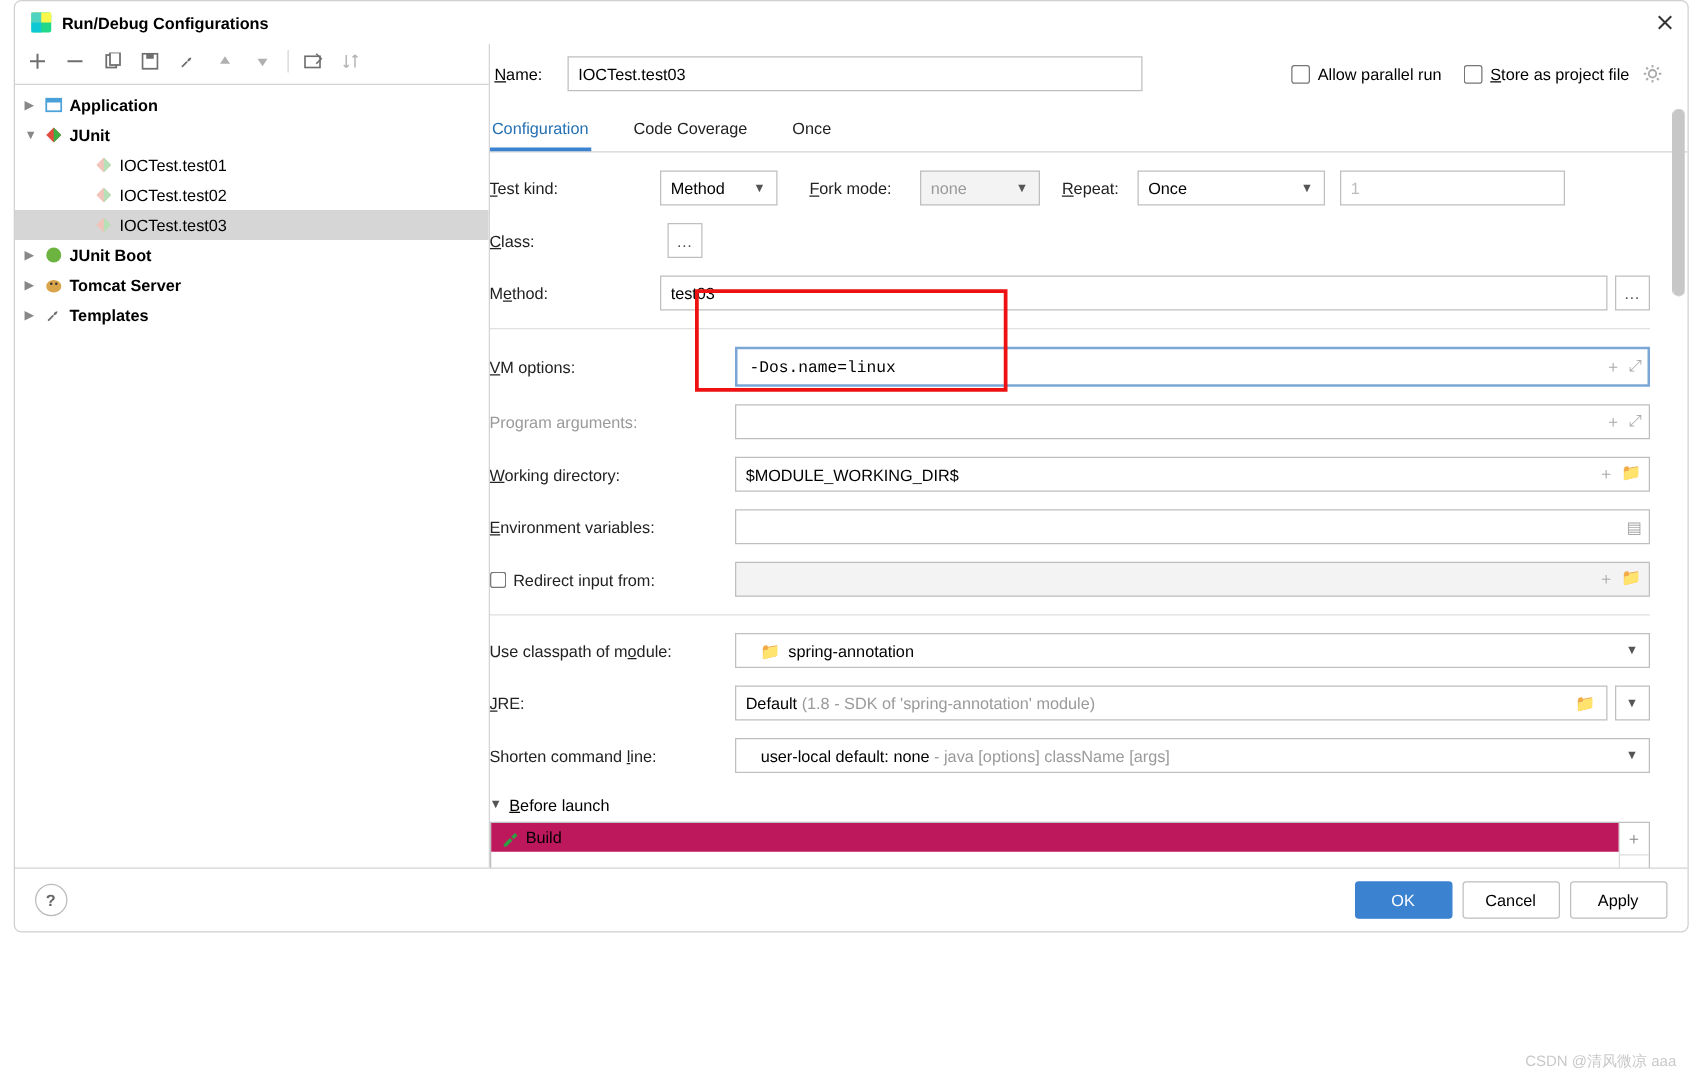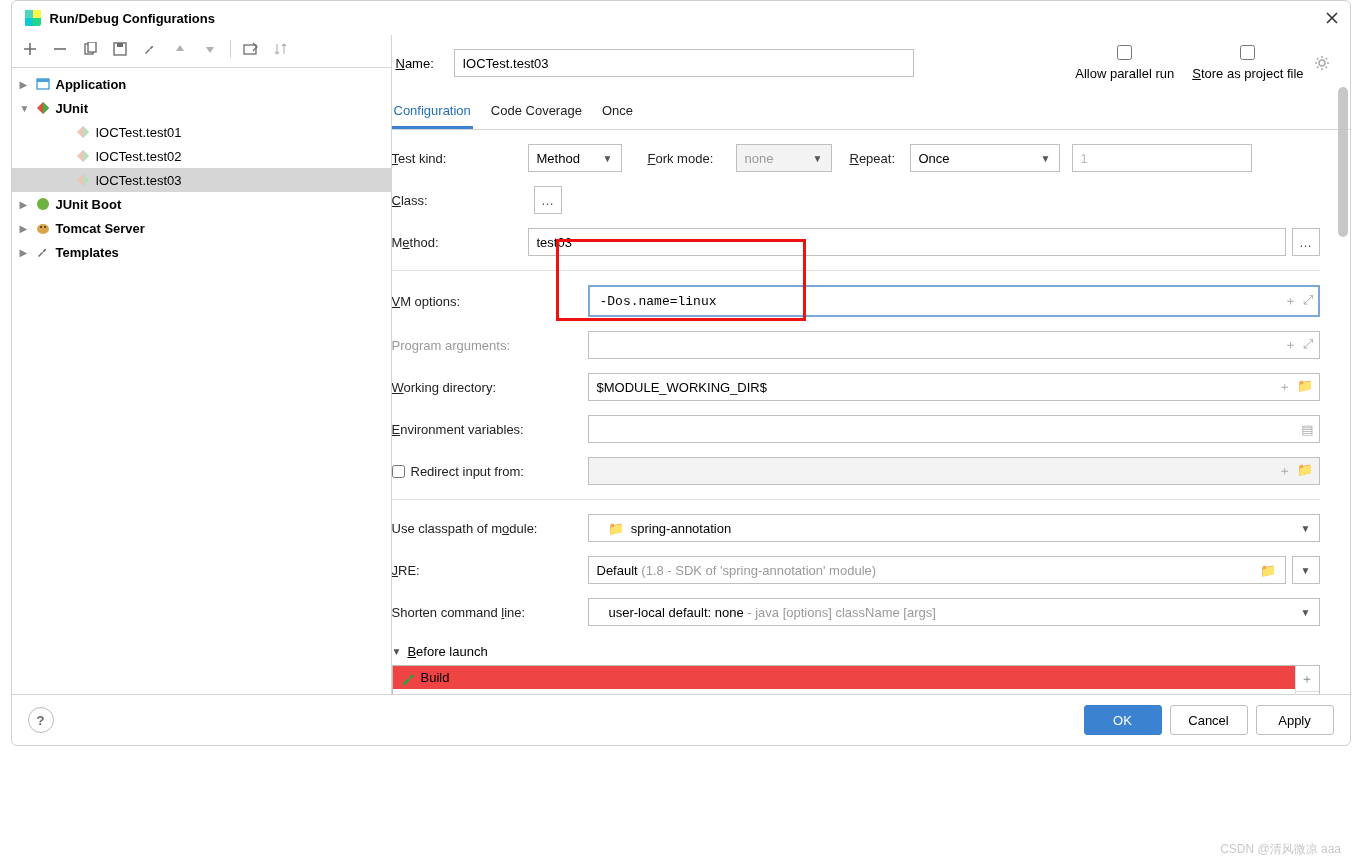--- a/index.html
+++ b/index.html
@@ -22,24 +22,24 @@
 .tree-row .arrow { width: 14px; color: #888; font-size: 10px; }
 .tree-row .node-icon { width: 18px; display: flex; justify-content: center; margin-right: 4px; }
 .tree-row .label { white-space: nowrap; }
 .bold { font-weight: 700; }
 
 .main { flex: 1; display: flex; flex-direction: column; position: relative; }
 .header-row { display: flex; align-items: center; padding: 10px 20px 10px 0; }
 .header-row .lbl { width: 58px; text-align: left; margin-left: 4px; }
 .header-row input[type=text] { width: 460px; height: 28px; padding: 0 8px; border: 1px solid #bfbfbf; }
 .header-row .spacer { flex: 1; }
-.chk { display: flex; align-items: center; gap: 6px; margin-left: 18px; flex-direction: column; }
+.chk { display: flex; align-items: center; gap: 6px; margin-left: 18px; }
 .chk input { width: 15px; height: 15px; }
 .gear { margin-left: 10px; color: #888; }
-.tabs { display: flex; gap: 16px; padding: 6px 0 0 0; border-bottom: 1px solid #d4d4d4; }
+.tabs { display: flex; gap: 32px; padding: 6px 0 0 0; border-bottom: 1px solid #d4d4d4; }
 .tab { padding: 6px 2px 8px; cursor: pointer; color: #222; }
 .tab.active { color: #2470b3; border-bottom: 3px solid #3b82d0; font-weight: 400; }
 .form-area { flex: 1; overflow: auto; padding: 14px 30px 20px 0; position: relative; }
 .scroll-rail { position: absolute; right: 2px; top: 52px; bottom: 10px; width: 10px; }
 .scroll-thumb { position: absolute; top: 0; width: 10px; height: 150px; background: #c7c7c7; border-radius: 5px; }
 .row { display: flex; align-items: center; margin-bottom: 14px; }
 .row .lbl { width: 190px; color: #222; }
 .row .lbl.dim { color: #9a9a9a; }
 .und { text-decoration: underline; }
 .input, select { height: 28px; border: 1px solid #bfbfbf; background: #fff; padding: 0 8px; }
@@ -51,21 +51,21 @@
 .vm-input { flex: 1; height: 32px; border: 2px solid #7aa7d6; padding: 0 30px 0 10px; font-family: "Courier New", monospace; }
 .red-box { position: absolute; border: 3px solid #e11; pointer-events: none; }
 .divider { height: 1px; background: #e0e0e0; margin: 6px 0 14px; }
 .wide-input { flex: 1; height: 28px; border: 1px solid #bfbfbf; padding: 0 8px; }
 .module-row .select { flex: 1; padding-left: 20px; }
 .folder-ic { color: #d9a44a; margin-right: 6px; }
 .subtext { color: #9a9a9a; }
 .section-title { display: flex; align-items: center; gap: 6px; margin: 18px 0 6px; }
 .build-box { border: 1px solid #bfbfbf; height: 80px; display: flex; }
 .build-list { flex: 1; }
-.build-item { display: flex; align-items: center; gap: 6px; padding: 4px 8px; background: #ef4444; }
+.build-item { display: flex; align-items: center; gap: 6px; padding: 4px 8px; background: #be185d; }
 .build-side { width: 24px; display: flex; flex-direction: column; border-left: 1px solid #dcdcdc; }
 .side-btn { flex: 1; display: flex; align-items: center; justify-content: center; color: #888; border-bottom: 1px solid #dcdcdc; cursor: pointer; }
 
 .footer { display: flex; align-items: center; padding: 10px 16px; border-top: 1px solid #d4d4d4; }
 .help-circ { width: 26px; height: 26px; border: 1px solid #bbb; border-radius: 50%; display: flex; align-items: center; justify-content: center; color: #666; font-weight: 700; }
 .footer .spacer { flex: 1; }
 .fbtn { height: 30px; min-width: 78px; border: 1px solid #bfbfbf; background: #fff; border-radius: 3px; margin-left: 8px; cursor: pointer; }
 .fbtn.primary { background: #3b82d0; color: #fff; border-color: #3b82d0; margin-left: 33px; }
 .watermark { position: absolute; right: 20px; bottom: 4px; color: #c9c9c9; font-size: 12px; }
 .hammer { color: #2f9e44; }

